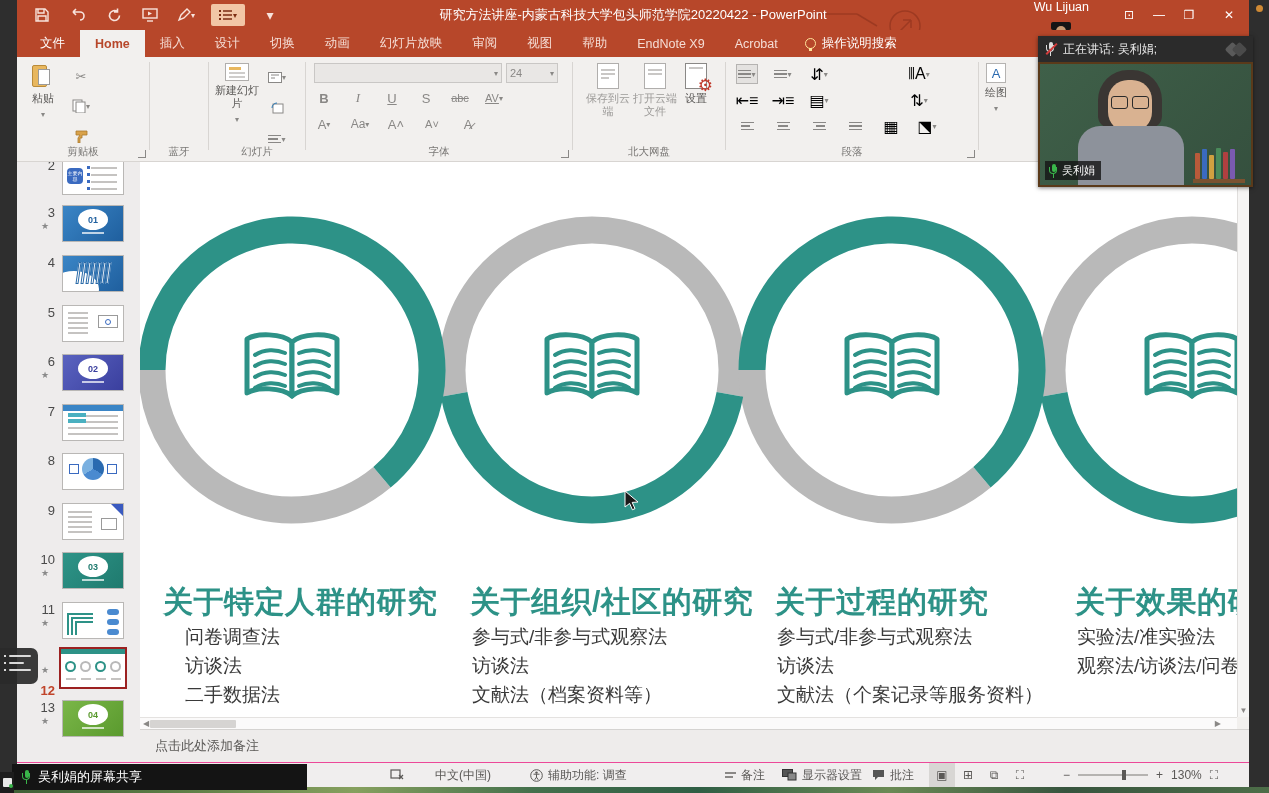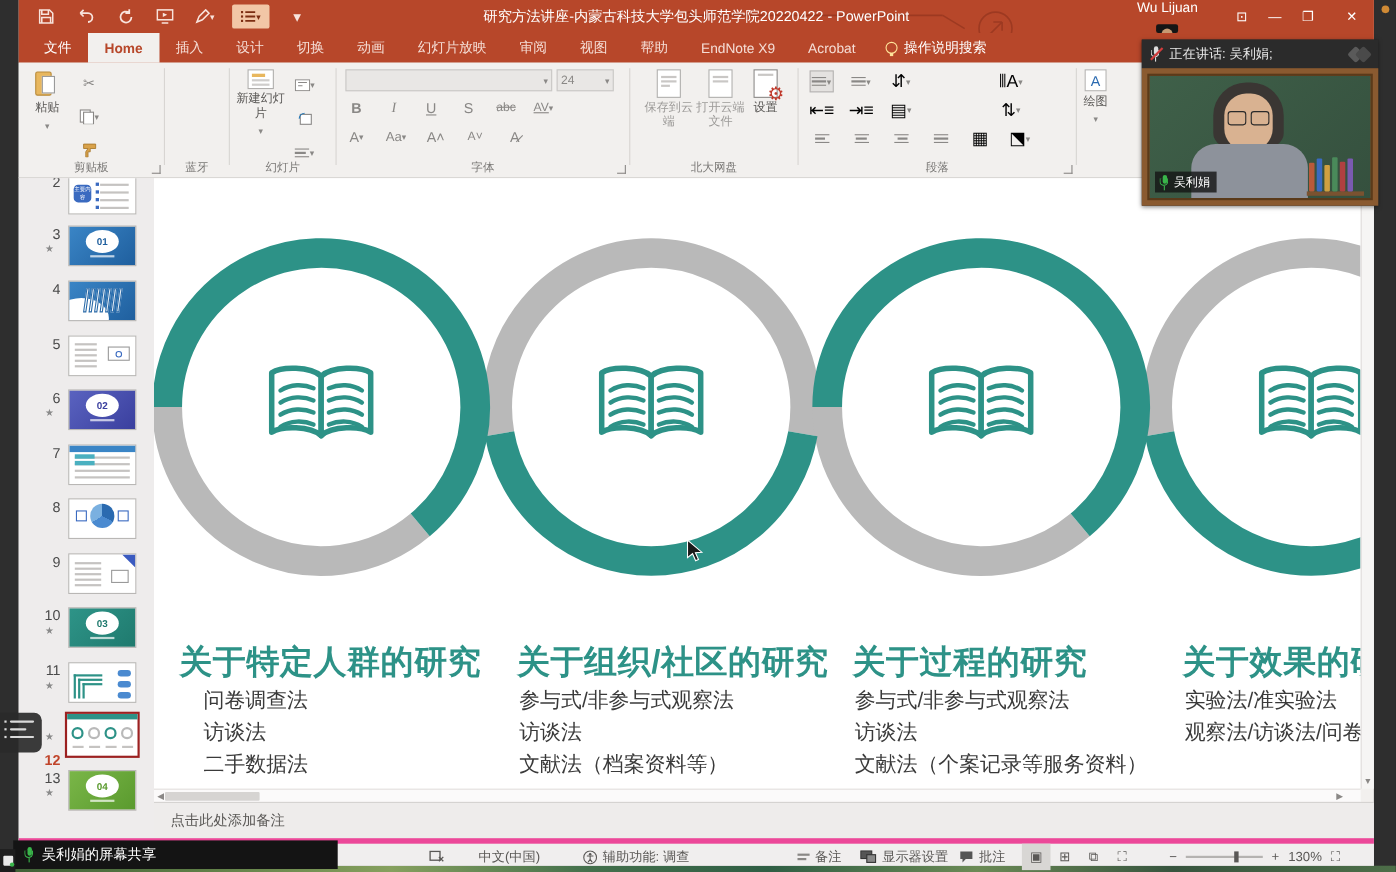--- a/index.html
+++ b/index.html
@@ -86,41 +86,41 @@
   #hscroll{position:relative;width:1097px;height:12px;background:#fbfafa;border-top:1px solid #e4e2e0;}
   #hthumb{position:absolute;left:10px;top:2px;width:86px;height:8px;background:#d6d4d2;border-radius:1px;}
   .harrow{position:absolute;top:1px;font-size:8px;color:#8a8886;}
   #notes{position:relative;width:1109px;height:33px;background:#eeeceb;border-top:1px solid #d5d3d1;display:flex;align-items:center;padding-left:15px;font-size:13px;color:#5a5856;}
 
   
   .col-title{position:absolute;font-size:30px;font-weight:800;color:#2d9287;white-space:nowrap;letter-spacing:.5px;}
   .col-item{position:absolute;font-size:19px;color:#3a3a3a;white-space:nowrap;}
 
   
-  #statusbar{left:0;top:762px;width:1232px;height:25px;background:#f0eeee;border-top:5px solid #ec4899;font-size:12px;color:#5a5856;}
+  #statusbar{left:0;top:762px;width:1232px;height:25px;background:#f0eeee;border-top:1px solid #ec4899;font-size:12px;color:#5a5856;}
   .sb{position:absolute;top:0;height:24px;display:flex;align-items:center;gap:5px;}
   .viewbtn{width:26px;height:24px;display:flex;align-items:center;justify-content:center;color:#5a5856;font-size:12px;}
   .viewbtn.sel{background:#d8d6d4;}
   #zoom-track{position:relative;width:70px;height:2px;background:#b5b3b1;}
   #zoom-thumb{position:absolute;left:44px;top:-4px;width:4px;height:10px;background:#5a5856;}
 
   
   #video-panel{left:1038px;top:36px;width:215px;height:151px;background:#262626;box-shadow:0 1px 4px rgba(0,0,0,.5);}
   #speak-bar{position:absolute;left:0;top:0;width:215px;height:26px;background:#2b2b2b;display:flex;align-items:center;color:#e8e8e8;font-size:12px;gap:8px;padding:0 8px;}
   .mic{position:relative;width:9px;height:14px;}
   .mic .cap{position:absolute;left:2.5px;top:0;width:4px;height:8px;border-radius:2px;background:currentColor;}
   .mic .arc{position:absolute;left:0;top:3px;width:8px;height:7px;border:1.3px solid currentColor;border-top:none;border-radius:0 0 8px 8px;}
   .mic .stem{position:absolute;left:4px;top:10px;width:1.3px;height:4px;background:currentColor;}
   .mic.muted{color:#ddd;}
   .mic.muted::after{content:"";position:absolute;left:-2px;top:6px;width:15px;height:1.8px;background:#d43c3c;transform:rotate(-45deg);}
   .mic.live{color:#39b54a;}
   #meet-logo{margin-left:auto;display:flex;}
   #meet-logo i{width:11px;height:11px;background:#5a5a5a;transform:rotate(45deg);border-radius:2px;}
   #meet-logo i+i{margin-left:-4px;background:#4a4a4a;}
-  #webcam{position:absolute;left:0;top:26px;width:215px;height:125px;background:#8a5a30;padding:5px;}
+  #webcam{position:absolute;left:0;top:26px;width:215px;height:125px;background:#8a5a30;padding:0;}
   #chalkboard{position:relative;width:100%;height:100%;background:linear-gradient(135deg,#3f6049,#35503e);border:2px solid #5a3a1a;overflow:hidden;}
   #person-hair{position:absolute;left:58px;top:6px;width:64px;height:58px;border-radius:30px 30px 12px 12px;background:#3a3633;}
   #person-face{position:absolute;left:68px;top:16px;width:44px;height:52px;border-radius:20px;background:#d9b291;}
   #person-glasses{position:absolute;left:70px;top:32px;width:40px;height:12px;}
   #person-glasses::before,#person-glasses::after{content:"";position:absolute;top:0;width:15px;height:11px;border:1.6px solid #2a2a2a;border-radius:3px;}
   #person-glasses::before{left:1px;} #person-glasses::after{right:1px;}
   #person-body{position:absolute;left:38px;top:62px;width:106px;height:60px;border-radius:22px 22px 0 0;background:#8d929b;}
   #books{position:absolute;right:6px;bottom:2px;width:52px;height:40px;}
   #books .shelf{position:absolute;left:0;bottom:0;width:52px;height:4px;background:#7a5230;}
   #books b{position:absolute;bottom:4px;width:5px;border-radius:1px;}

